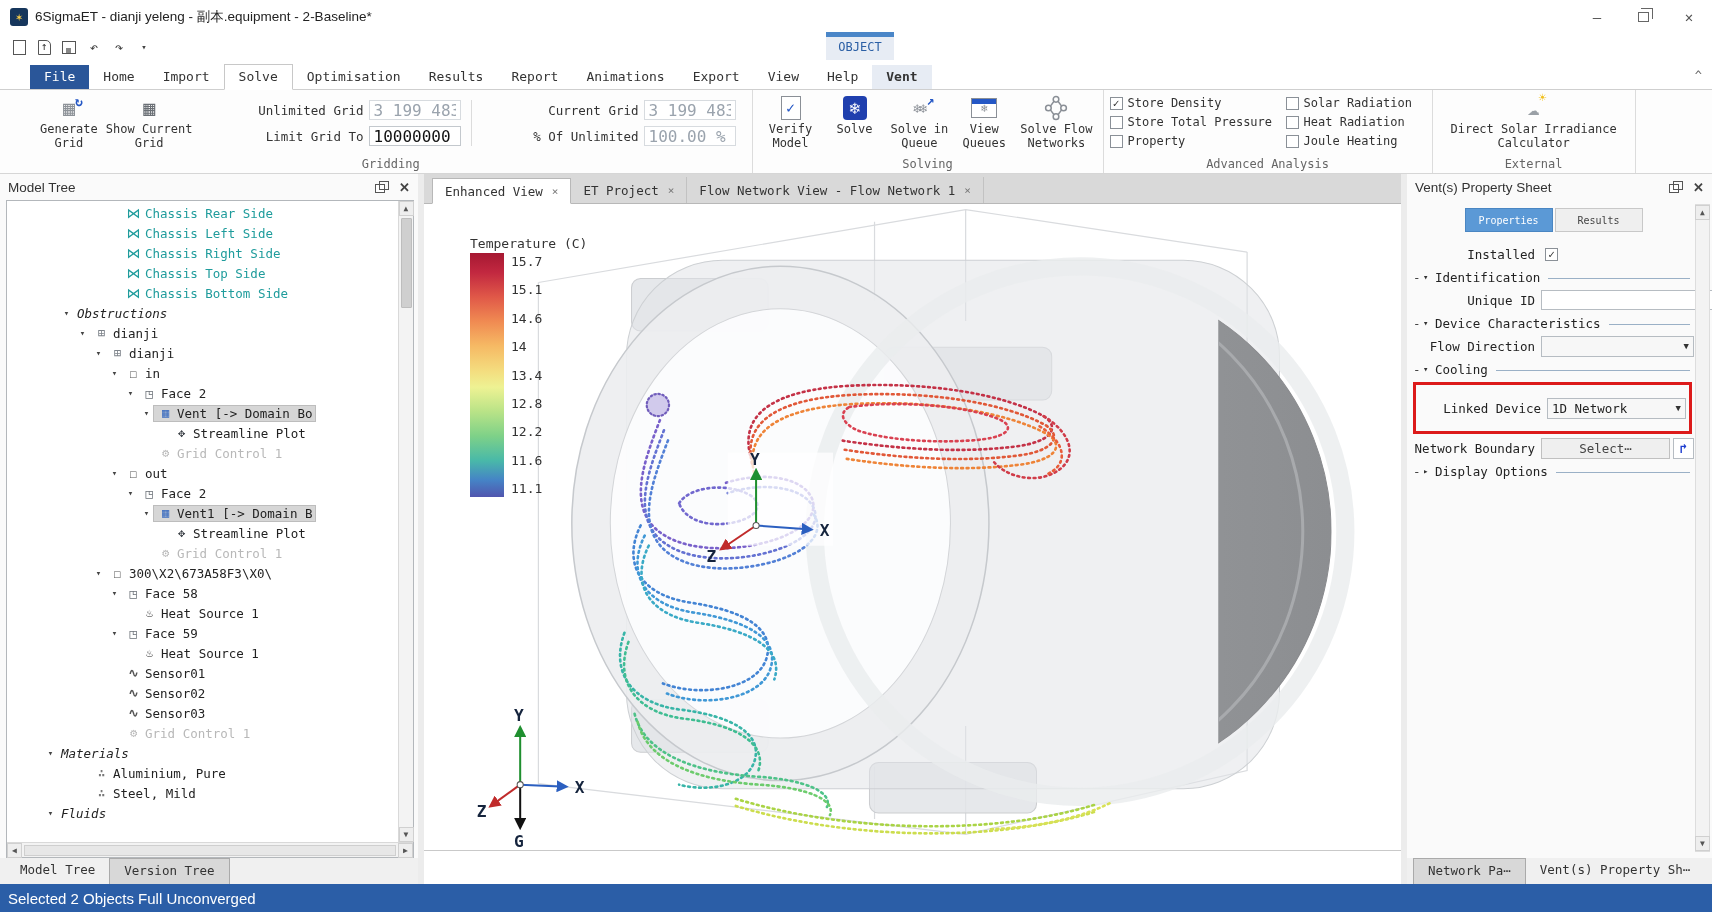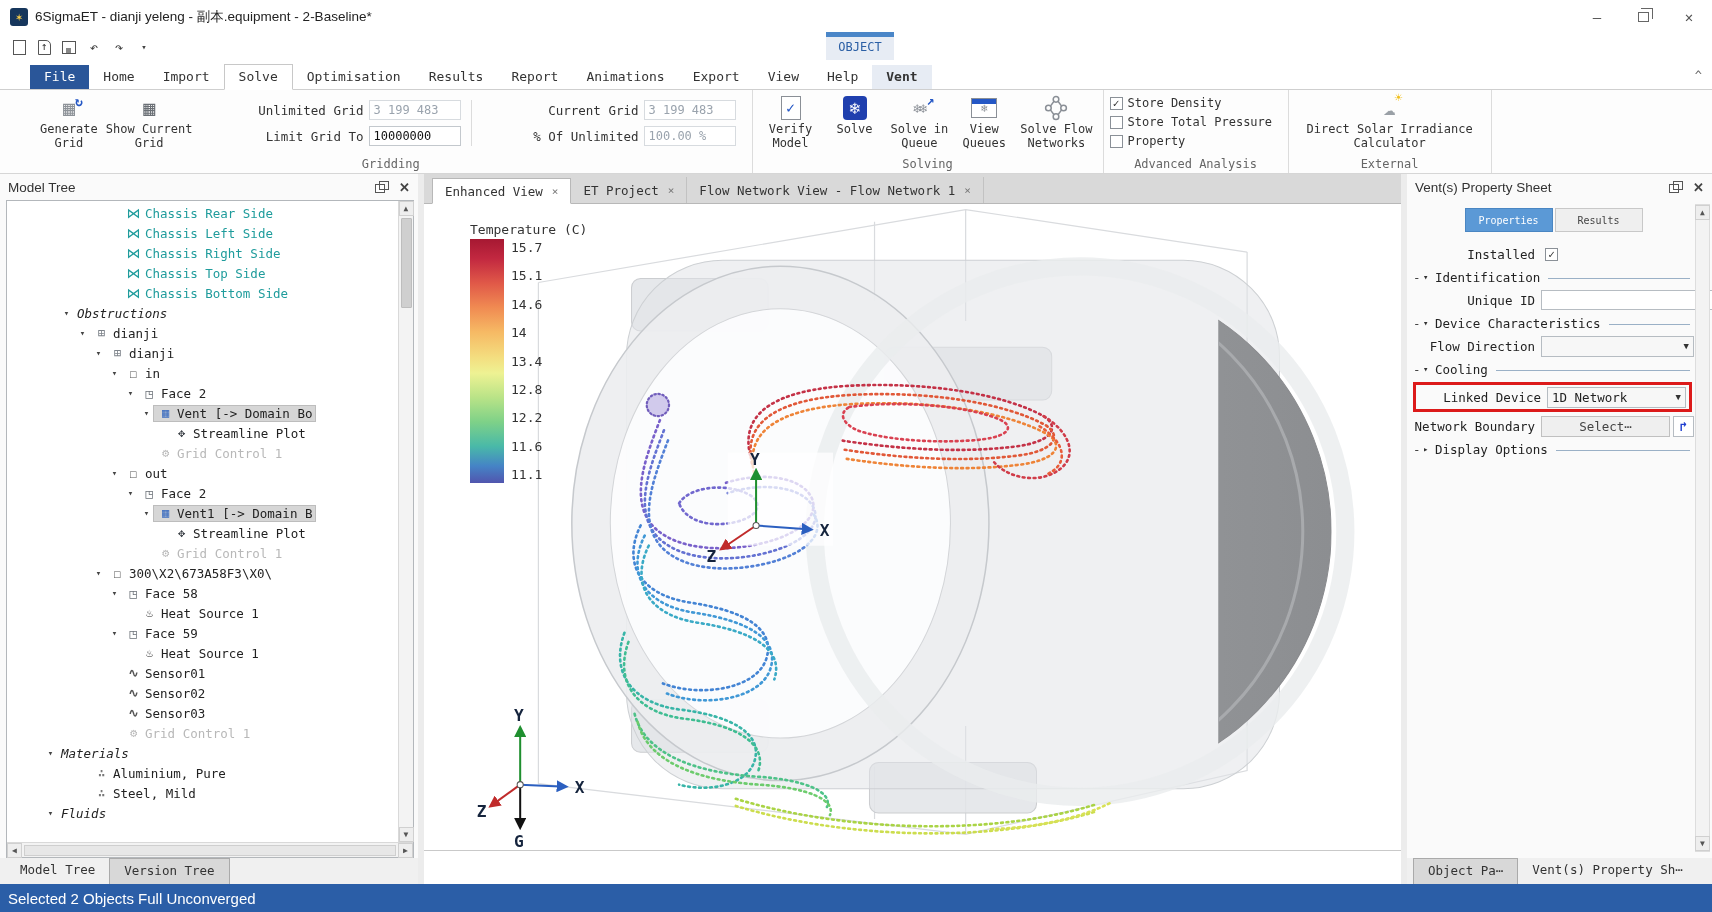--- a/index.html
+++ b/index.html
@@ -56,21 +56,21 @@
   .ic-qa { position:absolute; right:-9px; top:-8px; color:#2457c5; font-weight:bold; font-size:13px; }
   .ic-win { display:inline-flex; width:26px; height:20px; border:1.5px solid #8a8f96; background:#fff; position:relative; align-items:center; justify-content:center; font-size:11px; color:#8a8f96; }
   .ic-winbar { position:absolute; top:0; left:0; right:0; height:5px; background:#2457c5; }
   .ic-cloud { position:relative; font-size:20px; color:#9aa0a6; }
   .ic-sun { position:absolute; right:-7px; top:-6px; font-size:13px; color:#f2c01d; }
   .gfields { display:flex; margin-top:8px; }
   .gcol { display:flex; flex-direction:column; gap:6px; padding:0 10px; }
   .gcol + .gcol { border-left:1px solid #dcdcdc; }
   .frow { display:flex; align-items:center;margin-left:45px; }
   .frow label { width:112px; text-align:right; margin-right:5px; font-size:12.5px; color:#333; }
-  .frow input { width:92px; height:20px; border:1px solid #c3c8cd; font-family:inherit; font-size:12px; padding:0 4px; color:#111; background:#fff; }
+  .frow input { width:92px; height:20px; border:1px solid #c3c8cd; font-family:inherit; font-size:16px; padding:0 4px; color:#111; background:#fff; }
   .frow input.dis { color:#9aa3ad; border-color:#d7dbdf; }
   .acols { display:flex; gap:4px; margin-top:4px; }
   .acol { display:flex; flex-direction:column; gap:5px; }
   .cbrow { display:flex; align-items:center; gap:5px; font-size:12px; color:#333; white-space:nowrap; }
   .cb { width:13px; height:13px; border:1px solid #8a9097; background:#fff; display:inline-flex; align-items:center; justify-content:center; font-size:11px; color:#333; }
 
   
   .main { flex:1; display:flex; background:#f0f0f0; min-height:0; }
   .panel-h { height:26px; display:flex; align-items:center; padding:0 8px; font-family:"Liberation Sans", sans-serif; font-size:13.5px; color:#333; }
   .panel-h .sp { flex:1; }
@@ -113,21 +113,21 @@
   .btab.inactive { background:#d8d8d8; border:1px solid #aaa; border-bottom:none; }
 
   
   .center { flex:1; display:flex; flex-direction:column; min-width:0; background:#fff; }
   .vtabbar { height:30px; background:#d9d9d9; display:flex; align-items:flex-end; padding-left:8px; border-bottom:1px solid #b8b8b8; }
   .vtab { height:26px; display:flex; align-items:center; padding:0 12px; background:#d9d9d9; border-right:1px solid #c2c2c2; font-size:12.5px; color:#333; }
   .vtab.active { background:#fff; border:1px solid #b8b8b8; border-bottom:1px solid #fff; margin-bottom:-1px; }
   .vtab .x { margin-left:9px; color:#777; font-size:11px; }
   .viewport { flex:1; position:relative; background:#fff; overflow:hidden; }
   .center-bottom { height:34px; background:#fff; border-top:1px solid #c9c9c9; }
-  .colorbar { position:absolute; left:46px; top:18px; }
+  .colorbar { position:absolute; left:46px; top:32px; }
   .cb-title { font-size:13px; color:#333; margin-bottom:2px; }
   .cb-row { display:flex; }
   .cb-bar { width:34px; height:244px;
     background:linear-gradient(to bottom,#a61832 0%,#c22840 8%,#e05848 18%,#f08a52 28%,#f6b964 38%,#f4dc7e 48%,#eef293 55%,#b9e387 65%,#7ed188 75%,#49b9a8 85%,#4584c6 93%,#5155ae 100%); }
   .cb-ticks { display:flex; flex-direction:column; justify-content:space-between; padding:2px 0 2px 7px; height:244px; }
   .cb-tick { font-size:13px; color:#333; line-height:13px; }
 
   
   .rightpanel { width:311px; background:#fafafa; display:flex; flex-direction:column; border-left:6px solid #ececec; }
   .ps-body { flex:1; position:relative; padding:4px 18px 0 6px; min-height:0; }
@@ -140,21 +140,21 @@
   .ps-row > label { width:122px; text-align:right; margin-right:6px; color:#222; flex:none; }
   .ps-sect { display:flex; align-items:center; min-height:22px; color:#222; }
   .ps-sect .dash { color:#444; width:10px; }
   .ps-sect .arr { font-size:9px; width:12px; color:#333; }
   .ps-sect .line { flex:1; border-top:1px solid #9ab0c6; margin:3px 4px 0 8px; }
   .ps-input { height:20px; border:1px solid #b6bcc2; background:#fff; flex:1; }
   .ps-select { height:21px; border:1px solid #b6bcc2; background:#f7f7f7; flex:1; display:flex; align-items:center; padding:0 4px; color:#222; }
   .ps-select .dd { margin-left:auto; font-size:9px; color:#333; }
   .ps-sbtn { height:21px; flex:1; background:#efefef; border:1px solid #c0c0c0; color:#444; display:flex; align-items:center; justify-content:center; }
   .ps-bluebtn { width:21px; height:21px; margin-left:3px; border:1px solid #b6bcc2; background:#fff; color:#1f3fd0; font-weight:bold; font-size:13px; display:flex; align-items:center; justify-content:center; }
-  .red-wrap { border:3px solid #dc1a1a; margin:2px 2px 2px 0; padding:1px 3px; }
+  .red-wrap { border:3px solid #dc1a1a; margin:2px 2px 2px 0; padding:12px 3px; }
   .chk { width:13px; height:13px; border:1px solid #8a9097; background:#fff; display:inline-flex; align-items:center; justify-content:center; font-size:11px; color:#333; margin-left:4px; }
 
   
   .statusbar { height:28px; background:#2b5ea7; color:#fff; display:flex; align-items:center; padding-left:8px;
     font-family:"Liberation Sans", sans-serif; font-size:15px; }
 </style>
 </head>
 <body>
 
 <div class="window">
@@ -310,20 +310,34 @@
                 <span class="cb">✓</span>
                 <span>Store Density</span>
               </div>
               <div class="cbrow">
                 <span class="cb"></span>
                 <span>Store Total Pressure</span>
               </div>
               <div class="cbrow">
                 <span class="cb"></span>
                 <span>Property</span>
+              </div>
+            </div>
+          <div class="acol" style="width:140px;">
+              <div class="cbrow">
+                <span class="cb"></span>
+                <span>Solar Radiation</span>
+              </div>
+              <div class="cbrow">
+                <span class="cb"></span>
+                <span>Heat Radiation</span>
+              </div>
+              <div class="cbrow">
+                <span class="cb"></span>
+                <span>Joule Heating</span>
               </div>
             </div>
         </div>
       </div>
       <div class="rgroup-label">Advanced Analysis</div>
     </div>
     <div class="rgroup">
       <div class="rgroup-content" style="justify-content:center;min-width:190px;">
           <div class="rbtn">
             <span class="rbtn-ico">
@@ -790,21 +804,21 @@
             <span class="arr">▸</span>
           <span>Display Options</span>
             <span class="line"></span>
         </div>
         <div class="ps-scroll">
           <span class="sbtn">▲</span>
           <span class="sbtn">▼</span>
         </div>
       </div>
       <div class="bottom-tabs">
-          <div class="btab inactive">Object Pa⋯</div>
+          <div class="btab inactive">Network Pa⋯</div>
           <div class="btab">Vent(s) Property Sh⋯</div>
         </div>
     </div>
   </div>
 
   <div class="statusbar">
     <span>Selected 2 Objects Full Unconverged</span>
   </div>
 </div>
 

